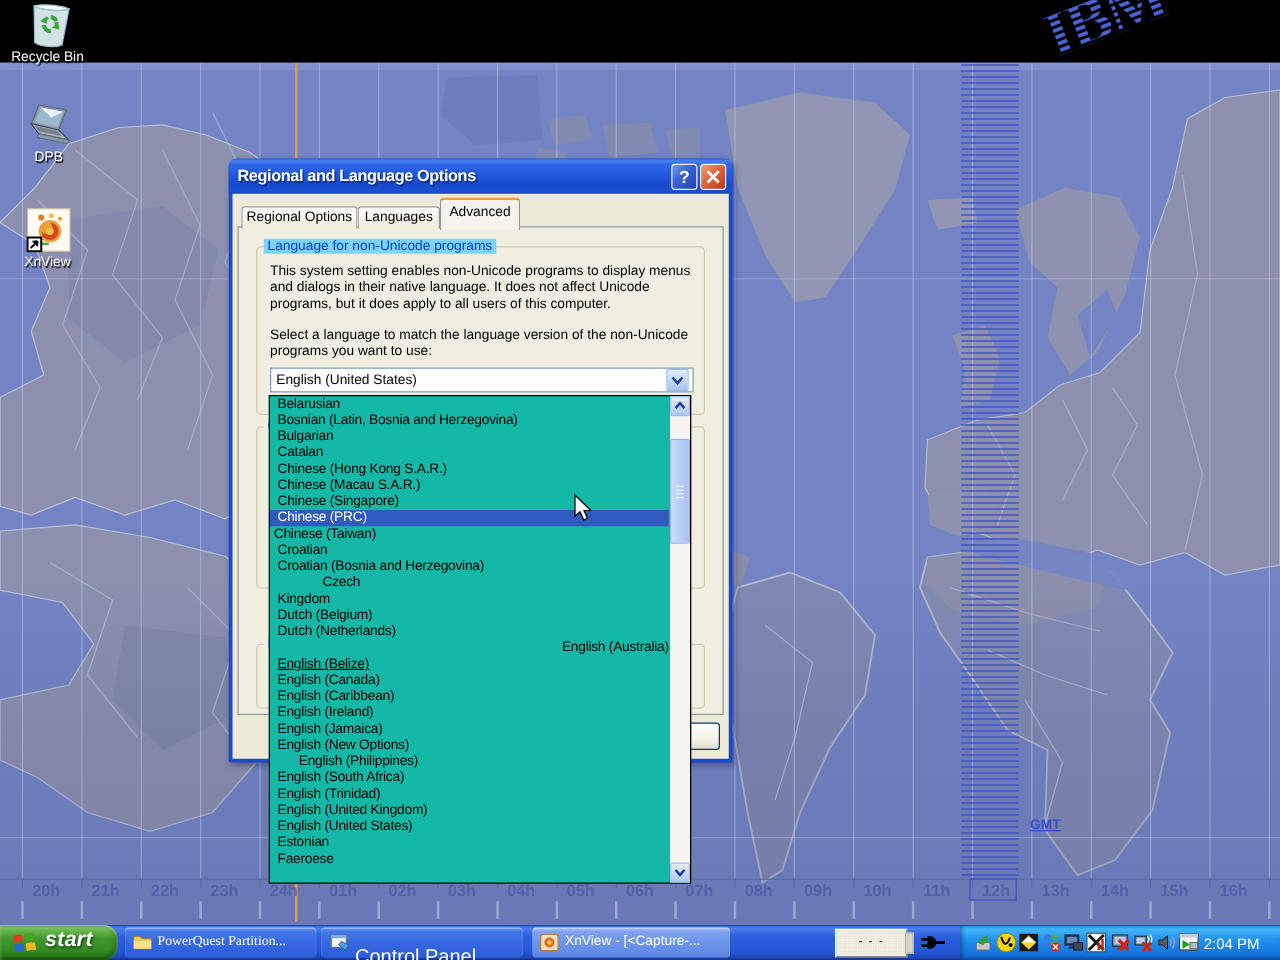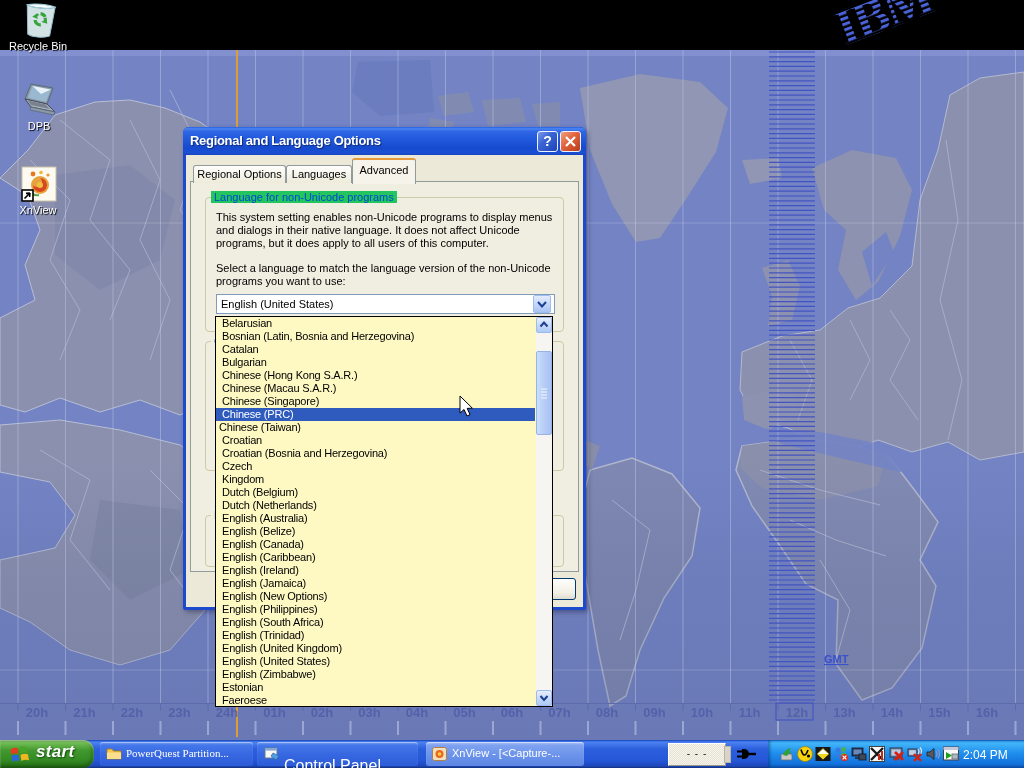--- a/index.html
+++ b/index.html
@@ -411,21 +411,21 @@
        font-size:11px;text-align:center;line-height:16px;color:#000;">Regional Options</div>
   <div class="abs" style="left:103px;top:38px;width:64px;height:17px;background:linear-gradient(180deg,#fefefc,#eeebda);
        border:1px solid #919b9c;border-bottom:none;border-radius:3px 3px 0 0;
        font-size:11px;text-align:center;line-height:16px;color:#000;">Languages</div>
   <div class="abs" style="left:169px;top:31px;width:62px;height:24px;background:#f6f4ea;
        border:1px solid #919b9c;border-bottom:none;border-top:2px solid #e79b3a;border-radius:3px 3px 0 0;
        font-size:11px;text-align:center;line-height:20px;color:#000;">Advanced</div>
 
   <div class="abs" style="left:22px;top:70px;width:357px;height:133px;border:1px solid #cec9a7;
        border-radius:4px;"></div>
-  <div class="abs" style="left:28px;top:64px;background:#22c55e;padding:0 3px;font-size:11px;
+  <div class="abs" style="left:28px;top:64px;background:#7dd3fc;padding:0 3px;font-size:11px;
        color:#0046d5;">Language for non-Unicode programs</div>
   <div class="abs" style="left:33px;top:84px;width:345px;font-size:11px;line-height:13px;color:#000;">
     This system setting enables non-Unicode programs to display menus<br>
     and dialogs in their native language. It does not affect Unicode<br>
     programs, but it does apply to all users of this computer.</div>
   <div class="abs" style="left:33px;top:135px;width:345px;font-size:11px;line-height:13px;color:#000;">
     Select a language to match the language version of the non-Unicode<br>
     programs you want to use:</div>
 
   <div class="abs" style="left:33px;top:167px;width:333px;height:18px;background:#fff;
@@ -450,51 +450,50 @@
        border-radius:3px;background:linear-gradient(180deg,#fefefc,#f2f0e4 70%,#dedad0);
        font-size:11px;text-align:center;line-height:19px;">OK</div>
   <div class="abs" style="left:241px;top:451px;width:71px;height:20px;border:1px solid #003c74;
        border-radius:3px;background:linear-gradient(180deg,#fefefc,#f2f0e4 70%,#dedad0);
        font-size:11px;text-align:center;line-height:19px;">Cancel</div>
   <div class="abs" style="left:320px;top:451px;width:71px;height:20px;border:1px solid #003c74;
        border-radius:3px;background:linear-gradient(180deg,#fefefc,#f2f0e4 70%,#dedad0);
        font-size:11px;text-align:center;line-height:19px;color:#888;">Apply</div>
 </div>
 
-<div class="abs" id="list" style="left:215px;top:316px;width:336px;height:389px;background:#fef9c3;
+<div class="abs" id="list" style="left:215px;top:316px;width:336px;height:389px;background:#14b8a6;
      border:1px solid #000;font-size:11px;letter-spacing:-0.2px;color:#000;">
   <div id="items" class="abs" style="left:0;top:0;width:319px;">
         <div style="height:13px;line-height:13px;padding-left:6px;white-space:nowrap;">Belarusian</div>
         <div style="height:13px;line-height:13px;padding-left:6px;white-space:nowrap;">Bosnian (Latin, Bosnia and Herzegovina)</div>
+        <div style="height:13px;line-height:13px;padding-left:6px;white-space:nowrap;">Bulgarian</div>
         <div style="height:13px;line-height:13px;padding-left:6px;white-space:nowrap;">Catalan</div>
-        <div style="height:13px;line-height:13px;padding-left:6px;white-space:nowrap;">Bulgarian</div>
         <div style="height:13px;line-height:13px;padding-left:6px;white-space:nowrap;">Chinese (Hong Kong S.A.R.)</div>
         <div style="height:13px;line-height:13px;padding-left:6px;white-space:nowrap;">Chinese (Macau S.A.R.)</div>
         <div style="height:13px;line-height:13px;padding-left:6px;white-space:nowrap;">Chinese (Singapore)</div>
         <div style="height:13px;line-height:13px;padding-left:6px;white-space:nowrap;background:#2f5bbf;color:#fff;">Chinese (PRC)</div>
         <div style="height:13px;line-height:13px;padding-left:3px;white-space:nowrap;">Chinese (Taiwan)</div>
         <div style="height:13px;line-height:13px;padding-left:6px;white-space:nowrap;">Croatian</div>
         <div style="height:13px;line-height:13px;padding-left:6px;white-space:nowrap;">Croatian (Bosnia and Herzegovina)</div>
-        <div style="height:13px;line-height:13px;padding-left:6px;white-space:nowrap;">Czech</div>
+        <div style="height:13px;line-height:13px;padding-left:6px;white-space:nowrap;margin-left:36px;">Czech</div>
         <div style="height:13px;line-height:13px;padding-left:6px;white-space:nowrap;">Kingdom</div>
         <div style="height:13px;line-height:13px;padding-left:6px;white-space:nowrap;">Dutch (Belgium)</div>
         <div style="height:13px;line-height:13px;padding-left:6px;white-space:nowrap;">Dutch (Netherlands)</div>
-        <div style="height:13px;line-height:13px;padding-left:6px;white-space:nowrap;">English (Australia)</div>
-        <div style="height:13px;line-height:13px;padding-left:6px;white-space:nowrap;">English (Belize)</div>
+        <div style="height:13px;line-height:13px;padding-left:6px;white-space:nowrap;text-align:right;">English (Australia)</div>
+        <div style="height:13px;line-height:13px;padding-left:6px;white-space:nowrap;text-decoration:underline;">English (Belize)</div>
         <div style="height:13px;line-height:13px;padding-left:6px;white-space:nowrap;">English (Canada)</div>
         <div style="height:13px;line-height:13px;padding-left:6px;white-space:nowrap;">English (Caribbean)</div>
         <div style="height:13px;line-height:13px;padding-left:6px;white-space:nowrap;">English (Ireland)</div>
         <div style="height:13px;line-height:13px;padding-left:6px;white-space:nowrap;">English (Jamaica)</div>
         <div style="height:13px;line-height:13px;padding-left:6px;white-space:nowrap;">English (New Options)</div>
-        <div style="height:13px;line-height:13px;padding-left:6px;white-space:nowrap;">English (Philippines)</div>
+        <div style="height:13px;line-height:13px;padding-left:23px;white-space:nowrap;">English (Philippines)</div>
         <div style="height:13px;line-height:13px;padding-left:6px;white-space:nowrap;">English (South Africa)</div>
         <div style="height:13px;line-height:13px;padding-left:6px;white-space:nowrap;">English (Trinidad)</div>
         <div style="height:13px;line-height:13px;padding-left:6px;white-space:nowrap;">English (United Kingdom)</div>
         <div style="height:13px;line-height:13px;padding-left:6px;white-space:nowrap;">English (United States)</div>
-        <div style="height:13px;line-height:13px;padding-left:6px;white-space:nowrap;">English (Zimbabwe)</div>
         <div style="height:13px;line-height:13px;padding-left:6px;white-space:nowrap;">Estonian</div>
         <div style="height:13px;line-height:13px;padding-left:6px;white-space:nowrap;">Faeroese</div>
       </div>
 
   <div class="abs" style="left:320px;top:0;width:16px;height:389px;background:#f6f5f2;"></div>
   <div class="abs" style="left:320px;top:0;width:16px;height:16px;border-radius:2px;border:1px solid #9ebcf0;
        box-sizing:border-box;background:linear-gradient(180deg,#e8effd,#c4d6f8 60%,#accaf6);"></div>
   <svg class="abs" style="left:320px;top:0" width="16" height="16" viewBox="0 0 16 16">
     <path d="M4.5,9.5 L8,5.5 L11.5,9.5" stroke="#1c3f94" stroke-width="2" fill="none"></path>
   </svg>

